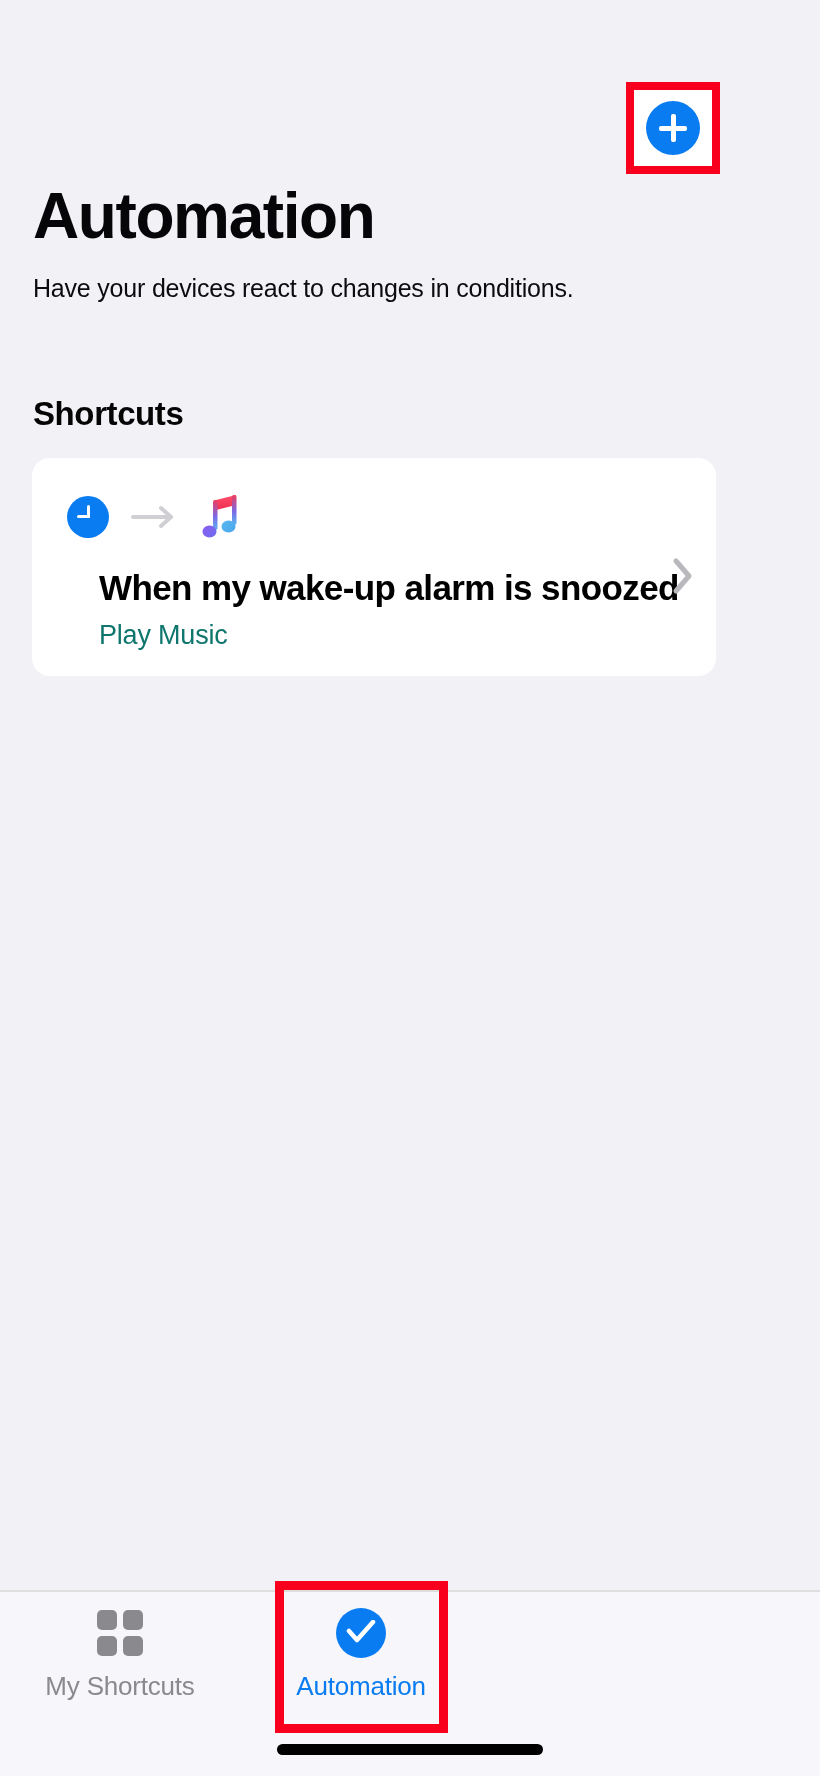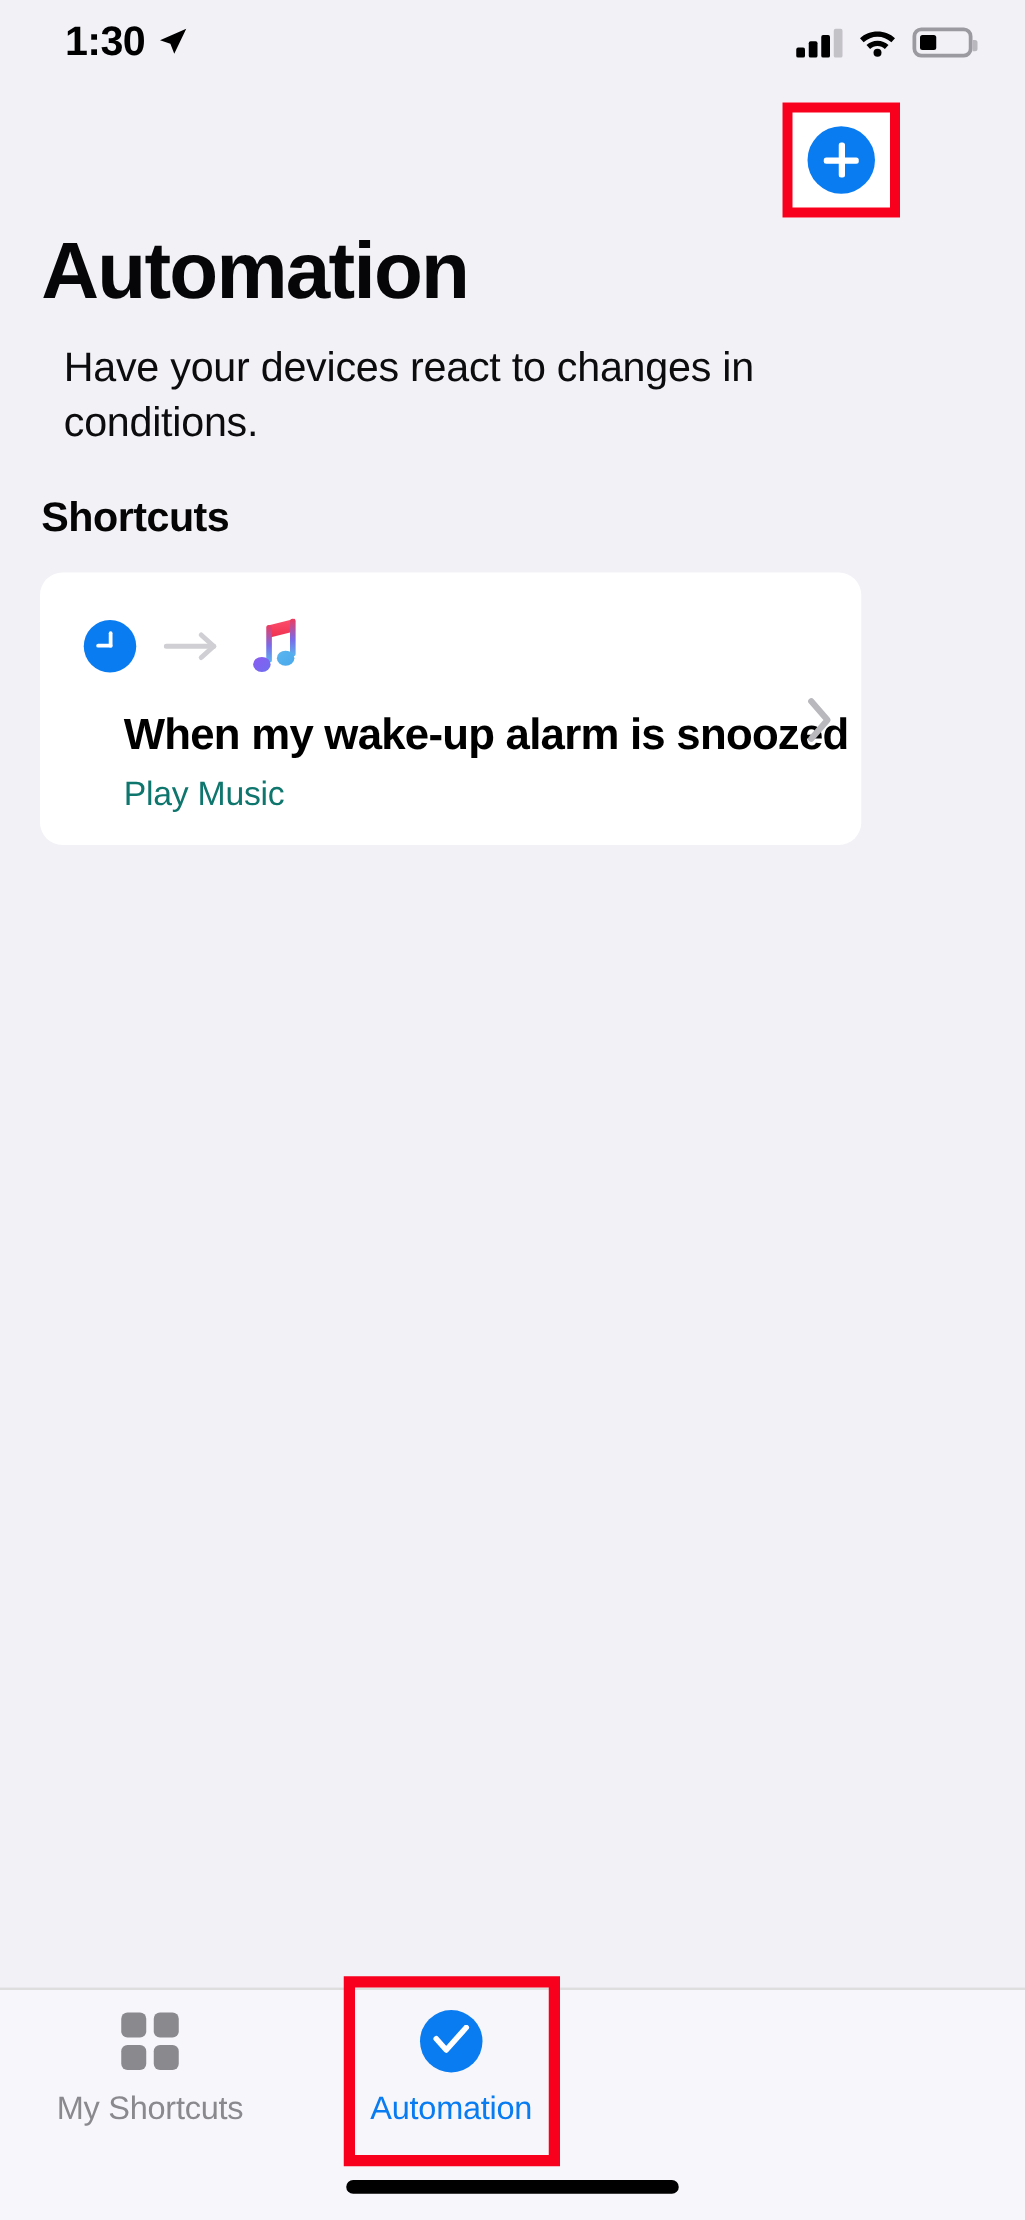--- a/index.html
+++ b/index.html
@@ -136,24 +136,24 @@
     left: 33px;
     top: 184px;
     font-size: 64px;
     font-weight: 700;
     color: #060608;
     letter-spacing: -1.4px;
     line-height: 1.0;
   }
   #page-subtitle {
     position: absolute;
-    left: 51px;
+    left: 33px;
     top: 272px;
     width: 600px;
-    font-size: 33px;
+    font-size: 25px;
     font-weight: 400;
     color: #0c0c0e;
     line-height: 1.32;
     letter-spacing: -0.2px;
   }
   #section-personal {
     position: absolute;
     left: 33px;
     top: 395px;
     font-size: 33px;
@@ -165,20 +165,21 @@
   
   #automation-card {
     position: absolute;
     left: 32px;
     top: 458px;
     width: 657px;
     height: 218px;
     background: #ffffff;
     border-radius: 18px;
     cursor: pointer;
+    padding-left: 27px;
   }
   #card-icon-row {
     position: absolute;
     left: 35px;
     top: 35px;
     display: flex;
     align-items: center;
     gap: 22px;
   }
   .clock-icon {
@@ -311,45 +312,20 @@
     height: 11px;
     border-radius: 6px;
     background: #000000;
   }
 </style>
 </head>
 <body>
 
 <div id="phone">
 
-  <div id="status-bar">
-    <div id="status-time-wrap">
-      <span id="status-time">1:30</span>
-      <svg class="loc-arrow" width="26" height="26" viewBox="0 0 26 26">
-        <path d="M24 3 L3 12.2 L11.3 14.9 L14.4 23 Z" fill="#000"></path>
-      </svg>
-    </div>
-    <div id="status-right">
-      <span class="signal-bars">
-        <i></i>
-          <i></i>
-          <i></i>
-          <i></i>
-      </span>
-      <svg width="32" height="24" viewBox="0 0 32 24">
-        <path d="M16 3.2c5.4 0 10.3 2 14 5.3l-2.9 3.2C23.9 8.9 20.1 7.3 16 7.3S8.1 8.9 4.9 11.7L2 8.5C5.7 5.2 10.6 3.2 16 3.2z" fill="#000"></path>
-        <path d="M16 10.6c3.4 0 6.5 1.3 8.8 3.4l-2.9 3.2c-1.6-1.5-3.6-2.4-5.9-2.4s-4.3.9-5.9 2.4l-2.9-3.2c2.3-2.1 5.4-3.4 8.8-3.4z" fill="#000"></path>
-        <circle cx="16" cy="20.2" r="3.2" fill="#000"></circle>
-      </svg>
-      <span class="battery-shell">
-        <span class="battery-fill"></span>
-        <span class="battery-cap"></span>
-      </span>
-    </div>
-  </div>
 
   <div id="add-highlight"></div>
   <div id="add-button" aria-label="+"></div>
 
   <div id="page-title">Automation</div>
   <div id="page-subtitle">Have your devices react to changes in conditions.</div>
   <div id="section-personal">Shortcuts</div>
 
   <div id="automation-card">
     <div id="card-icon-row">

